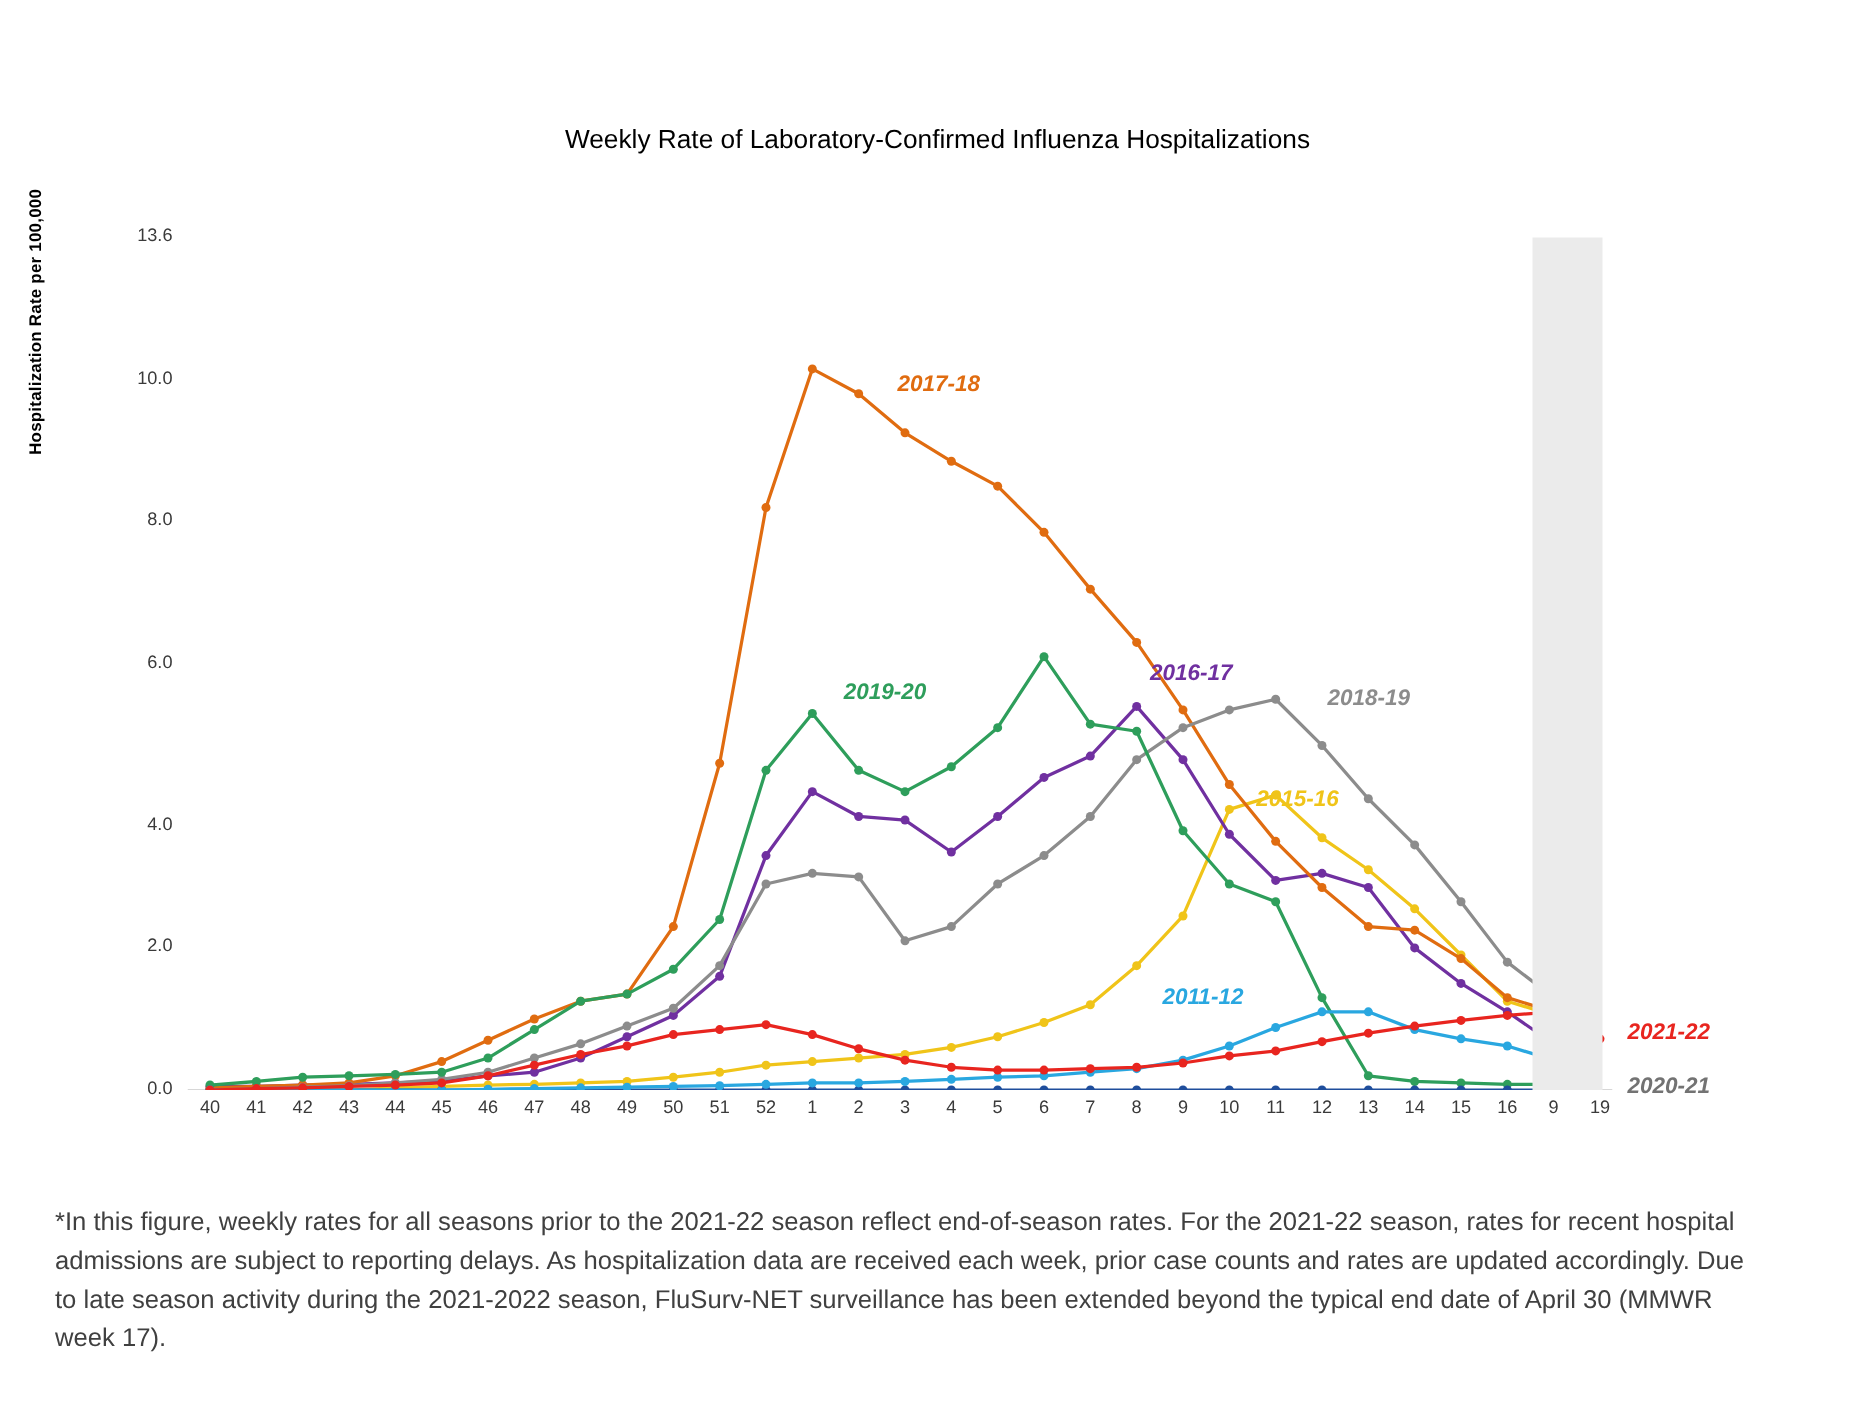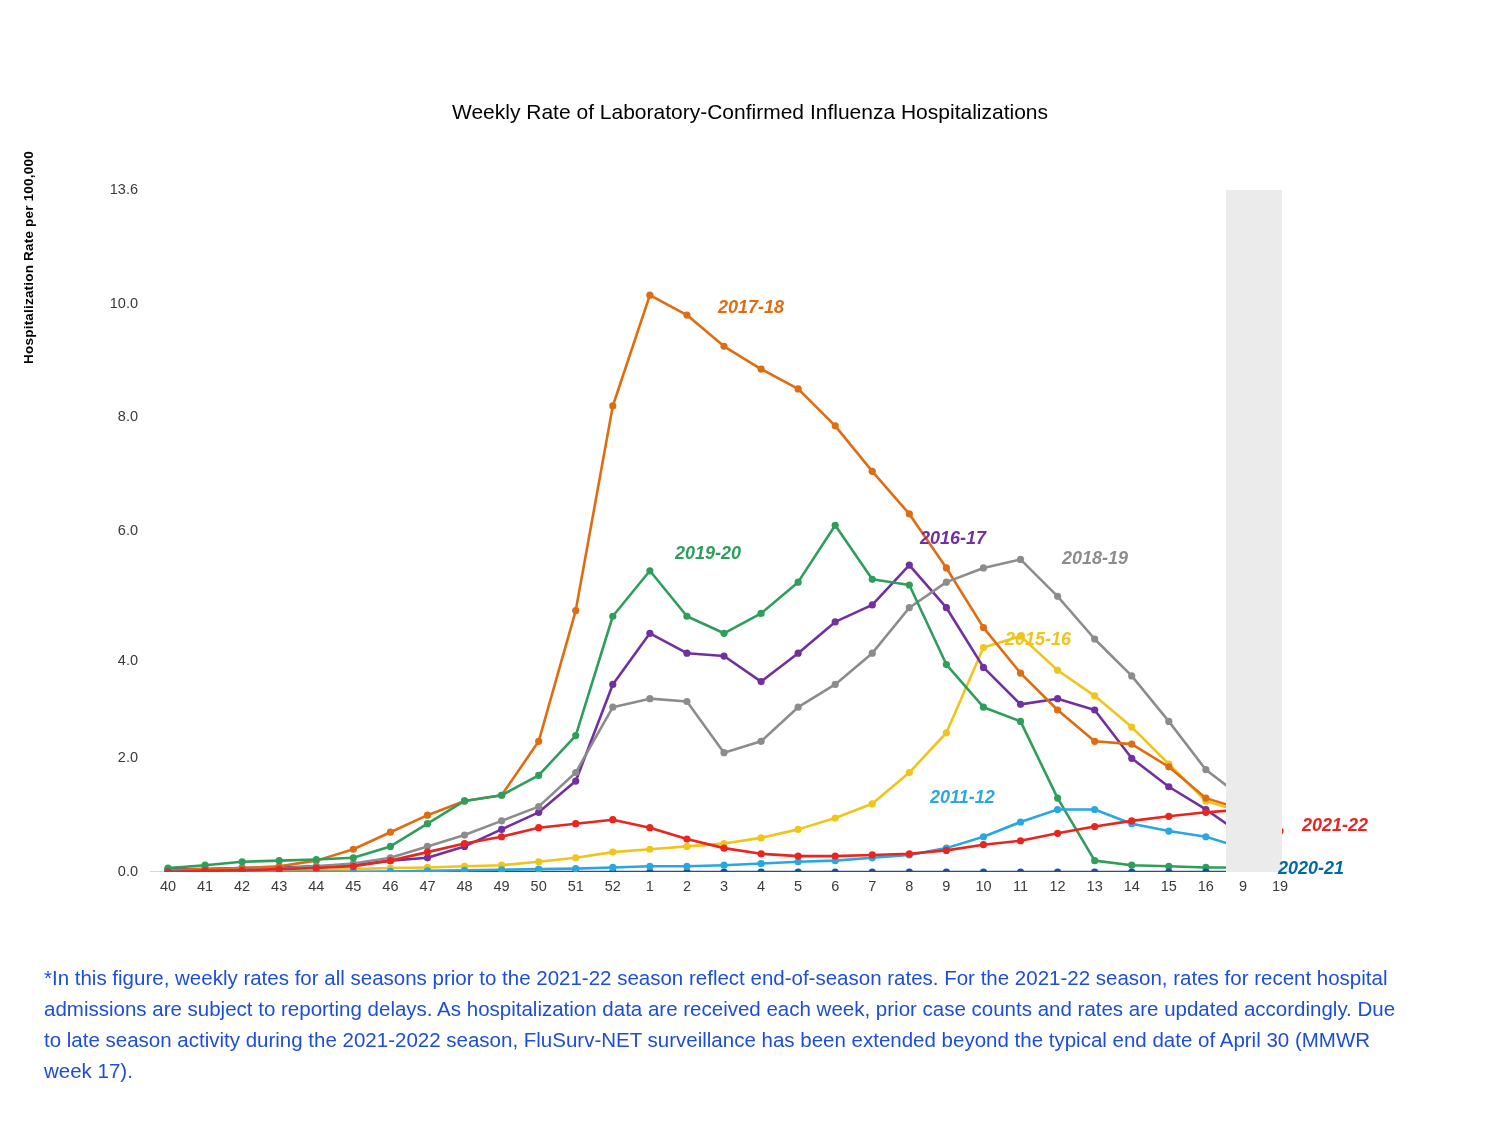--- a/index.html
+++ b/index.html
@@ -91,21 +91,21 @@
     font-style: italic;
     white-space: nowrap;
   }
   #footnote {
     position: absolute;
     left: 44px;
     top: 962px;
     width: 1360px;
     font-size: 20.5px;
     line-height: 31px;
-    color: #1d4ed8;
+    color: #404040;
   }
   svg { display: block; }
 </style>
 </head>
 <body>
 
 <div id="chart-figure">
 
   <div id="chart-title">
     <span>Weekly Rate of Laboratory-Confirmed Influenza Hospitalizations</span>
@@ -424,21 +424,21 @@
           <circle cx="1092.93" cy="619.48" r="3.6" fill="#e8251f"></circle>
           <circle cx="1130.00" cy="641.08" r="3.6" fill="#e8251f"></circle>
         </g>
       </svg>
     <div id="series-labels">
         <div class="series-label" style="left: 855px; top: 439px; color: rgb(240, 196, 25);">2015-16</div>
         <div class="series-label" style="left: 770px; top: 338px; color: rgb(112, 48, 160);">2016-17</div>
         <div class="series-label" style="left: 568px; top: 107px; color: rgb(224, 108, 16);">2017-18</div>
         <div class="series-label" style="left: 912px; top: 358px; color: rgb(140, 140, 140);">2018-19</div>
         <div class="series-label" style="left: 525px; top: 353px; color: rgb(46, 158, 91);">2019-20</div>
-        <div class="series-label" style="left: 1128px; top: 668px; color: #0369a1;">2020-21</div>
+        <div class="series-label" style="left: 1152px; top: 668px; color: #737373;">2020-21</div>
         <div class="series-label" style="left: 780px; top: 597px; color: rgb(41, 167, 224);">2011-12</div>
         <div class="series-label" style="left: 1152px; top: 625px; color: rgb(232, 37, 31);">2021-22</div>
       </div>
   </div>
 
 </div>
 
 <div id="footnote">*In this figure, weekly rates for all seasons prior to the 2021-22 season reflect end-of-season rates. For the 2021-22 season, rates for recent hospital admissions are subject to reporting delays. As hospitalization data are received each week, prior case counts and rates are updated accordingly. Due to late season activity during the 2021-2022 season, FluSurv-NET surveillance has been extended beyond the typical end date of April 30 (MMWR week 17).</div>
 
 </body></html>

